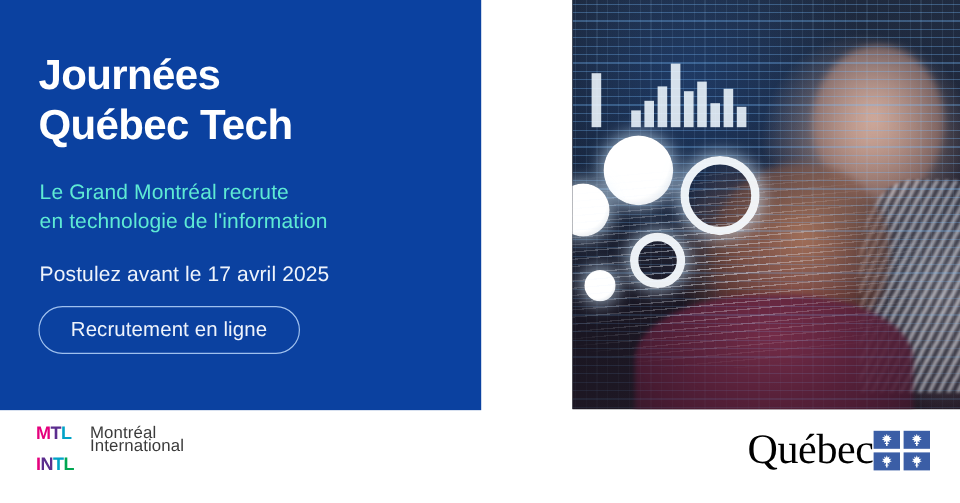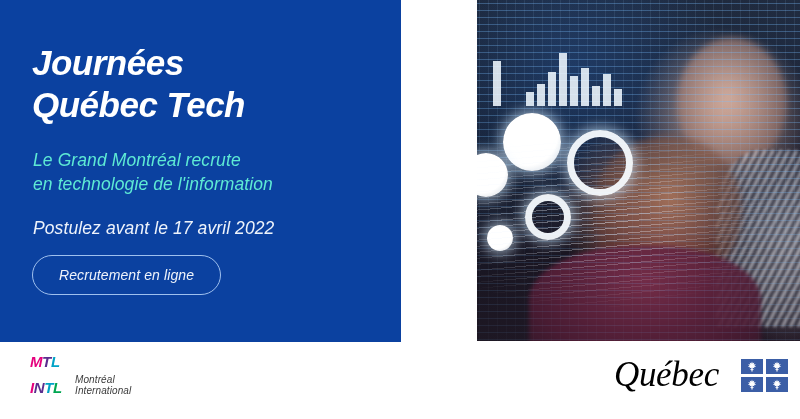--- a/index.html
+++ b/index.html
@@ -12,21 +12,20 @@
     background: #ffffff;
     font-family: "Liberation Sans", sans-serif;
     overflow: hidden;
     position: relative;
   }
   .banner {
     position: absolute;
     left: 0; top: 0;
     width: 800px; height: 416px;
     background: #ffffff;
-    font-style: italic;
   }
 
   
   .blue-panel {
     position: absolute;
     left: 0;
     top: 0;
     width: 401px;
     height: 342px;
     background: #0b41a0;
@@ -69,21 +68,21 @@
     top: 255px;
     height: 40px;
     box-sizing: border-box;
     padding: 0 26px;
     display: flex;
     align-items: center;
     justify-content: center;
     border: 1.4px solid #9fc0ee;
     border-radius: 22px;
     color: #eef3fb;
-    font-size: 14px;
+    font-size: 17px;
     letter-spacing: 0.1px;
     background: transparent;
     cursor: pointer;
   }
 
   
   .photo {
     position: absolute;
     left: 477px;
     top: 0;
@@ -232,33 +231,32 @@
     font-weight: bold;
     letter-spacing: -0.4px;
     line-height: 14px;
     font-family: "Liberation Sans", sans-serif;
   }
   .mtl-mark .row-top { top: 0; }
   .mtl-mark .row-bot { top: 26px; }
   .mtl-mark span { display: inline-block; }
   .mtl-name {
     color: #3b3b3b;
-    font-size: 10px;
+    font-size: 14px;
     line-height: 10.5px;
     letter-spacing: 0.1px;
     white-space: pre-line;
-    margin-top: 20px;
   }
   .qc-logo {
     position: absolute;
-    right: 12px;
+    right: 25px;
     top: 14px;
     display: flex;
     align-items: center;
-    gap: 22px;
+    gap: 0;
     text-align: right;
   }
   .qc-word {
     color: #000000;
     font-family: "Liberation Serif", serif;
     font-size: 35px;
     line-height: 38px;
     letter-spacing: -0.3px;
   }
   .qc-flag {
@@ -281,21 +279,21 @@
 
 <div class="banner">
 
   <div class="blue-panel">
     <div class="headline">Journées
 Québec Tech</div>
 
     <div class="subhead">Le Grand Montréal recrute
 en technologie de l'information</div>
 
-    <div class="deadline">Postulez avant le 17 avril 2022</div>
+    <div class="deadline">Postulez avant le 17 avril 2025</div>
 
     <div class="cta-button">Recrutement en ligne</div>
   </div>
 
   <div class="photo">
     <div class="photo-bg"></div>
     <div class="photo-woman-head"></div>
     <div class="photo-woman-body"></div>
     <div class="photo-man-head"></div>
     <div class="photo-man-body"></div>

